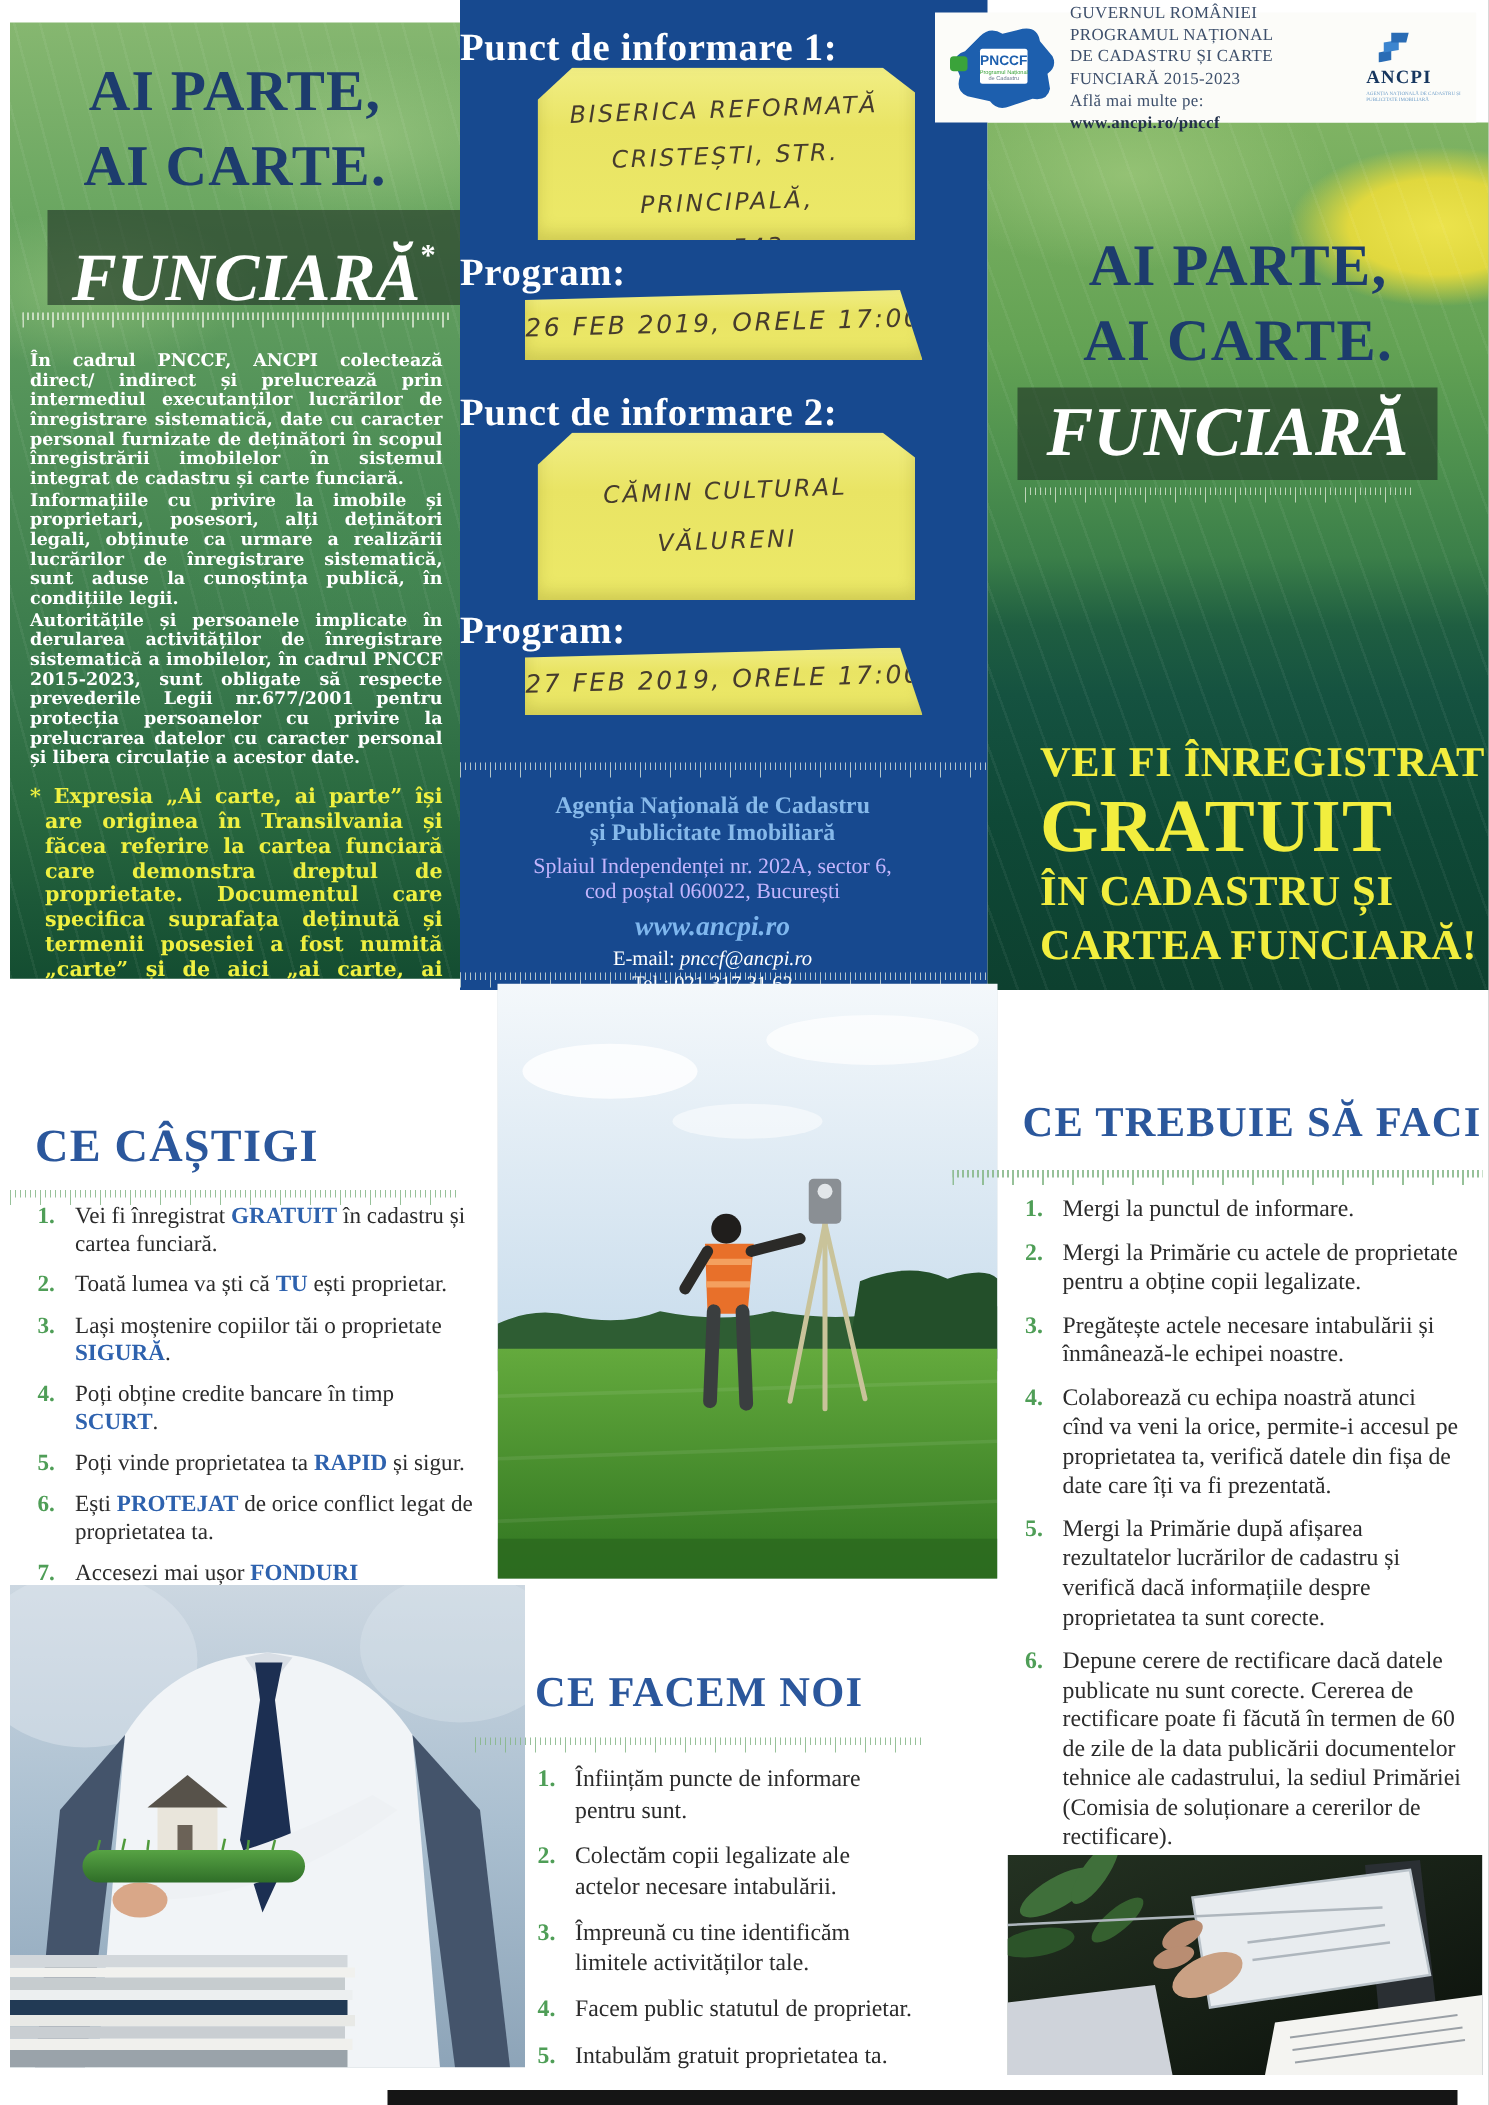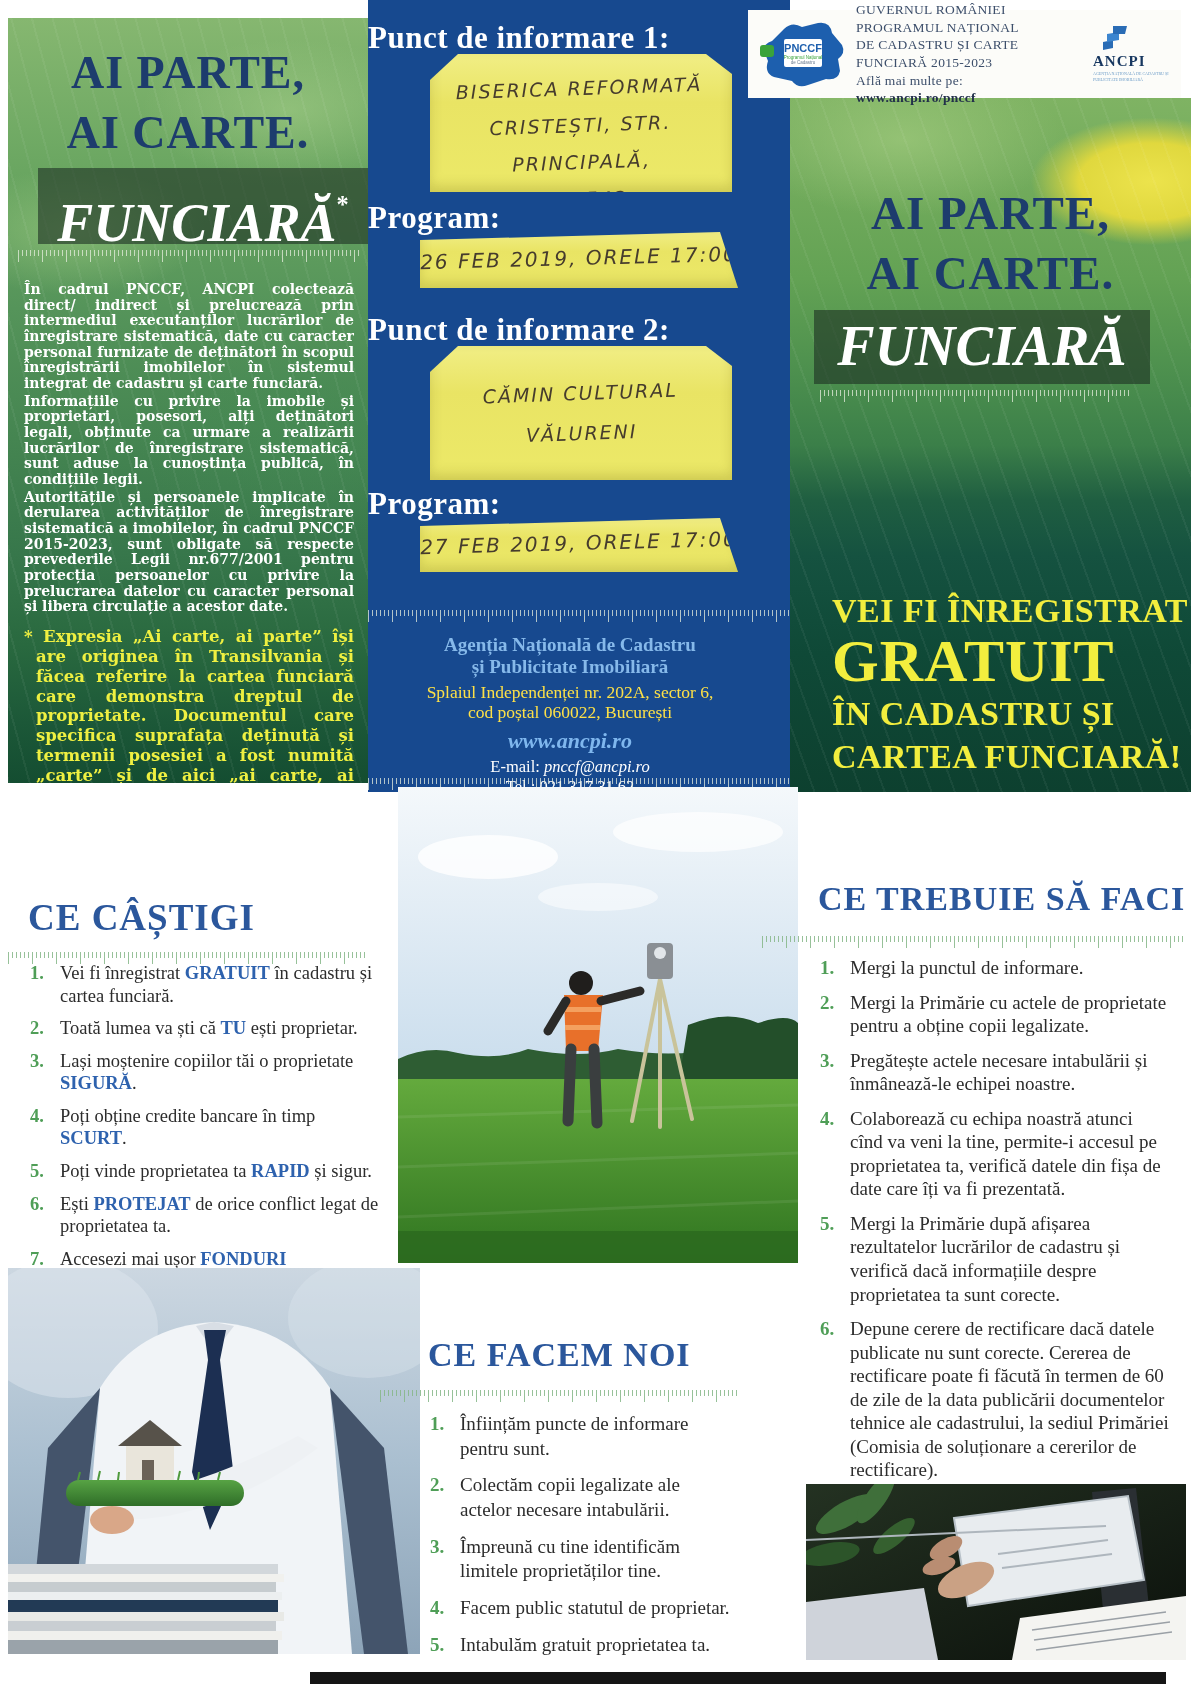--- a/index.html
+++ b/index.html
@@ -61,21 +61,21 @@
   .info2{top:312px;}
   .note3{left:62px;top:346px;width:302px;height:134px;padding-top:28px;}
   .note3 .inner{font-size:19px;line-height:2.1;}
   .prog2{top:486px;}
   .note4{left:52px;top:518px;width:318px;height:54px;padding-top:13px;}
   .note4 .inner{font-size:20px;transform:rotate(-1.5deg);}
   .panel-mid .ruler.r1{left:0;width:422px;top:610px;}
   .panel-mid .ruler.r2{left:0;width:422px;top:778px;}
   .agency{left:0;width:404px;top:634px;text-align:center;}
   .agency .aname{color:#86b9ea;font-weight:700;font-size:19px;line-height:1.18;}
-  .agency .addr{color:#fde047;font-size:17.5px;line-height:1.18;margin-top:3px;}
+  .agency .addr{color:#c4b5fd;font-size:17.5px;line-height:1.18;margin-top:3px;}
   .agency .www{color:#7fb7ee;font-weight:700;font-style:italic;font-size:22px;margin-top:5px;}
   .agency .mail{color:#fff;font-size:16.5px;margin-top:3px;}
   .agency .mail .ital{font-style:italic;}
   .agency .tel{color:#fff;font-size:16.5px;}
 
   
   .header-bar{left:748px;top:10px;width:433px;height:88px;background:#fcfcf9;z-index:6;
     display:flex;align-items:center;gap:10px;padding:6px 10px;}
   .gov{flex:1;color:#3d4f6b;font-size:13.5px;line-height:1.3;letter-spacing:.3px;}
   .gov .more b{color:#22304a;}
@@ -327,32 +327,32 @@
       <line x1="173" y1="262" x2="170" y2="334" stroke="#3a3e3f" stroke-width="11" stroke-linecap="round"></line>
       <line x1="196" y1="262" x2="199" y2="336" stroke="#3a3e3f" stroke-width="11" stroke-linecap="round"></line>
       <rect x="0" y="444" width="400" height="32" fill="#2c6a1e" opacity="0.85"></rect>
     </svg>
   </div>
   <h2 class="abs h2 sec-h-facem">CE FACEM NOI</h2>
   <div class="abs ruler green ruler-g2"></div>
   <ol class="abs blist ol-facem">
       <li><span>Înființăm puncte de informare pentru sunt.</span></li>
       <li><span>Colectăm copii legalizate ale actelor necesare intabulării.</span></li>
-      <li><span>Împreună cu tine identificăm limitele proprietăților tine.</span></li>
+      <li><span>Împreună cu tine identificăm limitele activităților tale.</span></li>
       <li><span>Facem public statutul de proprietar.</span></li>
       <li><span>Intabulăm gratuit proprietatea ta.</span></li>
     </ol>
 
   <h2 class="abs h2 sec-h-trebuie">CE TREBUIE SĂ FACI</h2>
   <div class="abs ruler green ruler-g3"></div>
   <ol class="abs blist ol-trebuie">
       <li><span>Mergi la punctul de informare.</span></li>
       <li><span>Mergi la Primărie cu actele de proprietate pentru a obține copii legalizate.</span></li>
       <li><span>Pregătește actele necesare intabulării și înmânează-le echipei noastre.</span></li>
-      <li><span>Colaborează cu echipa noastră atunci cînd va veni la tine, permite-i accesul pe proprietatea ta, verifică datele din fișa de date care îți va fi prezentată.</span></li>
+      <li><span>Colaborează cu echipa noastră atunci cînd va veni la orice, permite-i accesul pe proprietatea ta, verifică datele din fișa de date care îți va fi prezentată.</span></li>
       <li><span>Mergi la Primărie după afișarea rezultatelor lucrărilor de cadastru și verifică dacă informațiile despre proprietatea ta sunt corecte.</span></li>
       <li><span>Depune cerere de rectificare dacă datele publicate nu sunt corecte. Cererea de rectificare poate fi făcută în termen de 60 de zile de la data publicării documentelor tehnice ale cadastrului, la sediul Primăriei (Comisia de soluționare a cererilor de rectificare).</span></li>
     </ol>
 
   <div class="abs photo-frame photo-br">
     <svg width="380" height="176" viewBox="0 0 380 176">
       <defs>
         <linearGradient id="bgBR" x1="0" y1="0" x2="1" y2="1">
           <stop offset="0" stop-color="#243222"></stop>
             <stop offset="1" stop-color="#0b100b"></stop>

